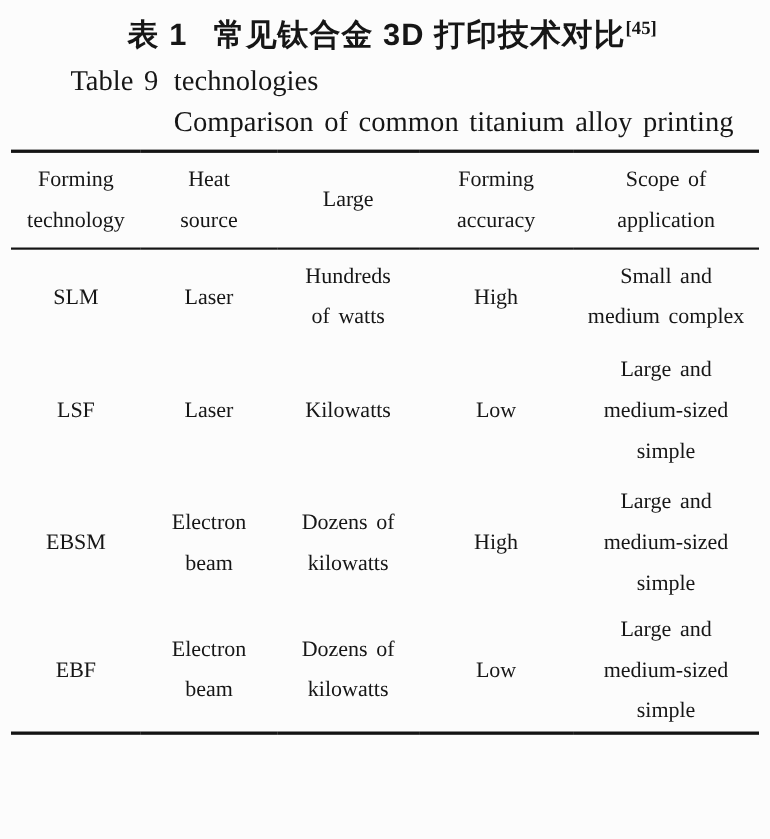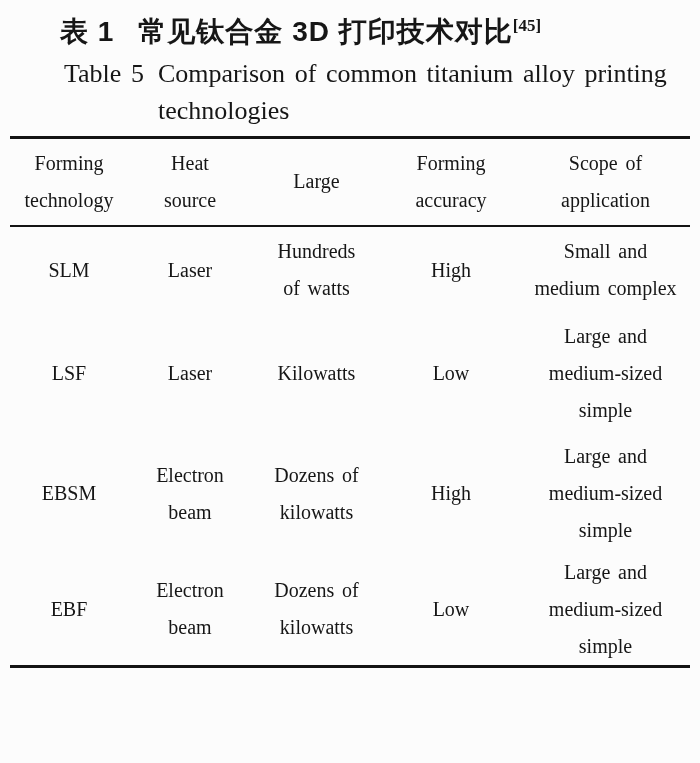--- a/index.html
+++ b/index.html
@@ -12,21 +12,21 @@
     width: 700px;
     height: 763px;
     background: #fcfcfc;
     color: #161616;
     font-family: "Liberation Serif", "DejaVu Serif", serif;
     overflow: hidden;
   }
   
   .title-zh {
     padding-top: 8px;
-    padding-left: 60px;
+    padding-left: 116px;
     font-family: "Liberation Sans", "DejaVu Sans", sans-serif;
     font-weight: 700;
     font-size: 28px;
     line-height: 36px;
     letter-spacing: 1px;
     white-space: nowrap;
   }
   .title-zh .zh-label { margin-right: 24px; }
   .title-zh sup {
     font-family: "Liberation Serif", "DejaVu Serif", serif;
@@ -83,24 +83,24 @@
 </head>
 <body>
 
 <div class="page">
 
   <div class="title-zh">
     <span class="zh-label">表 1</span><span>常见钛合金 3D 打印技术对比</span><sup>[45]</sup>
   </div>
 
   <div class="caption-en">
-    <div class="en-label">Table 5</div>
+    <div class="en-label">Table 9</div>
     <div class="en-title">
+      <div>technologies</div>
       <div>Comparison of common titanium alloy printing</div>
-      <div>technologies</div>
     </div>
   </div>
 
   <table class="paper-table">
     <colgroup>
       <col class="c1">
         <col class="c2">
         <col class="c3">
         <col class="c4">
         <col class="c5">

